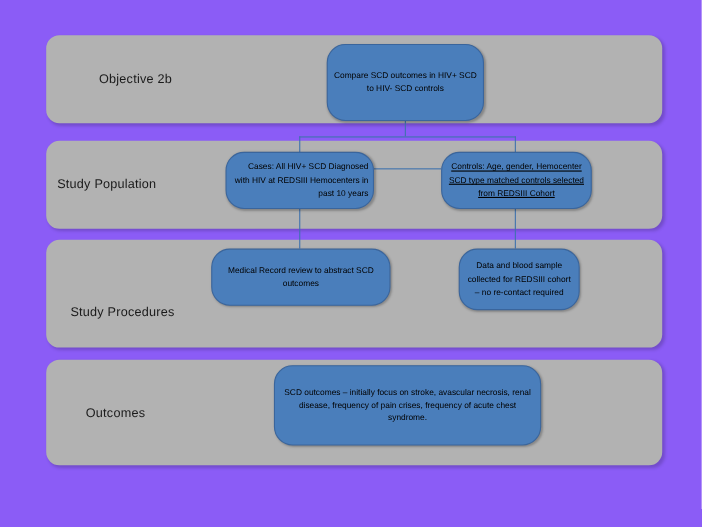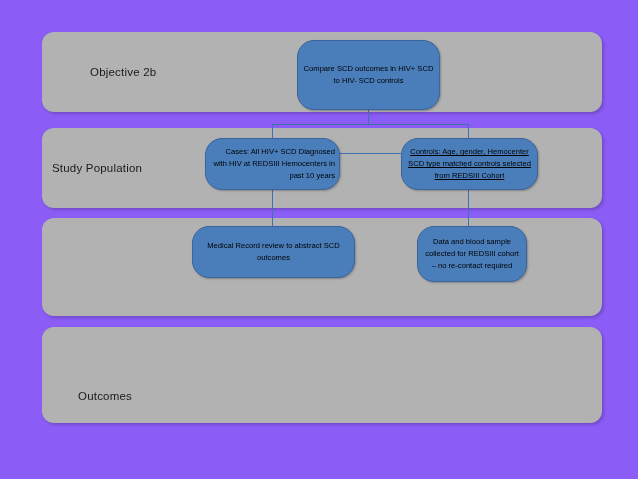--- a/index.html
+++ b/index.html
@@ -71,21 +71,22 @@
 
 <div id="canvas">
 
   <div class="band" style="left:42px; top:32px; width:560px; height:80px;"></div>
   <div class="band" style="left:42px; top:128px; width:560px; height:80px;"></div>
   <div class="band" style="left:42px; top:218px; width:560px; height:98px;"></div>
   <div class="band" style="left:42px; top:327px; width:560px; height:96px;"></div>
 
   <div class="band-label" style="left:90px; top:66px;">Objective 2b</div>
   <div class="band-label" style="left:52px; top:162px;">Study Population</div>
-  <div class="band-label" style="left:78px; top:390px;">Outcomes</div>
+  <div class="band-label" style="left:64px; top:278px;">Study Procedures</div>
+  <div class="band-label" style="left:78px; top:370px;">Outcomes</div>
 
   <div class="conn v" style="left:368px; top:110px; height:14px;"></div>
   <div class="conn h" style="left:272px; top:124px; width:197px;"></div>
   <div class="conn v" style="left:272px; top:124px; height:15px;"></div>
   <div class="conn v" style="left:468px; top:124px; height:15px;"></div>
 
   <div class="conn h" style="left:340px; top:153px; width:61px;"></div>
 
   <div class="conn v" style="left:272px; top:190px; height:36px;"></div>
 
@@ -104,14 +105,17 @@
   </div>
 
   <div class="node" style="left:192px; top:226px; width:163px; height:52px;align-items:center;">
     <span>Medical Record review to abstract SCD outcomes</span>
   </div>
 
   <div class="node" style="left:405px; top:226px; width:110px; height:56px;margin-left:12px;">
     <span>Data and blood sample collected for REDSIII cohort – no re-contact required</span>
   </div>
 
+  <div class="node" style="left:249px; top:332px; width:243px; height:73px;">
+    <span>SCD outcomes – initially focus on stroke, avascular necrosis, renal disease, frequency of pain crises, frequency of acute chest syndrome.</span>
+  </div>
 
 </div>
 
 </body></html>

